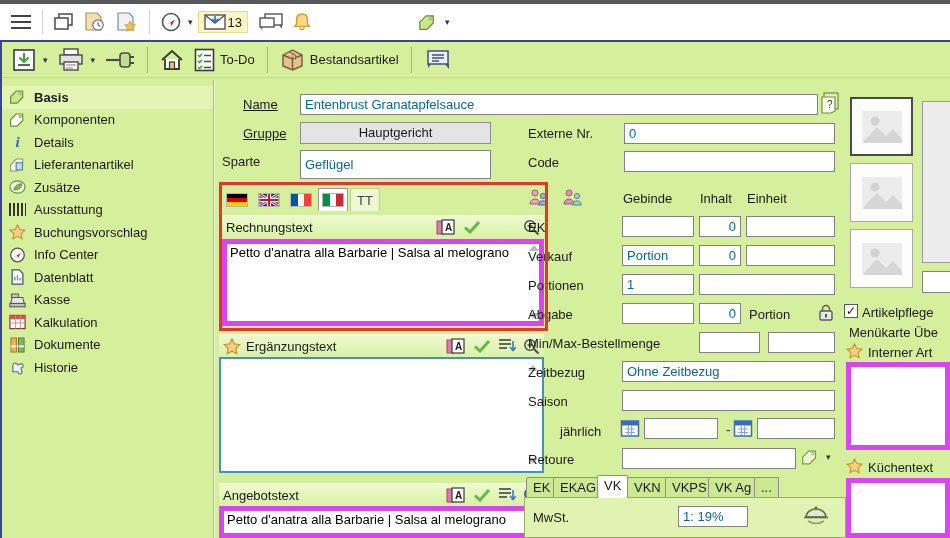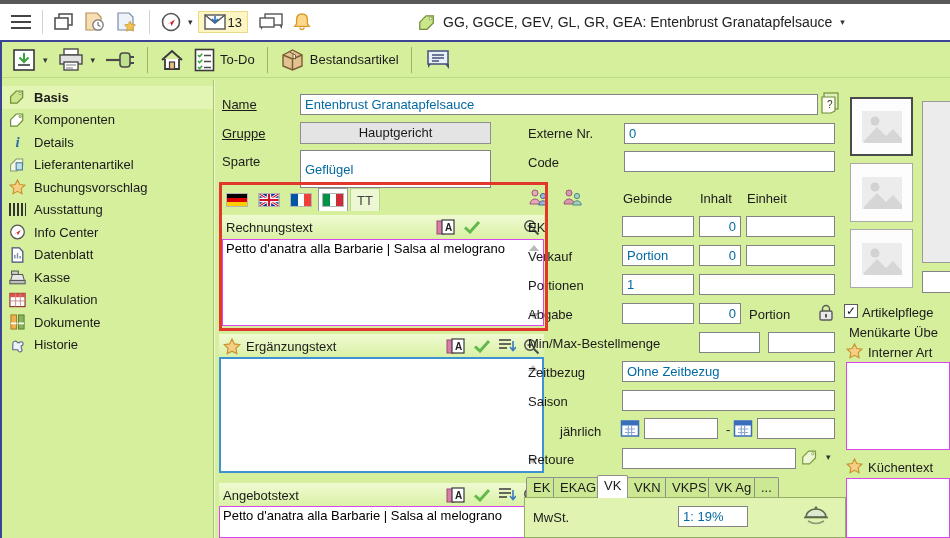--- a/index.html
+++ b/index.html
@@ -28,21 +28,21 @@
   .burger::after { content:""; position:absolute; left:0; top:4px; width:20px; height:2px; background:#444; }
 
   
   #sidebar { left:2px; top:86px; width:211px; height:452px; }
   .side-item { display:flex; align-items:center; gap:8px; height:22.5px; padding-left:7px; }
   .side-item.sel { font-weight:bold; background:#e2f5b2; }
   #sidebar-divider { left:213px; top:80px; width:2px; height:458px; background:#eef7d8; border-left:1px solid #a8c272; }
 
   
   .lbl { font-size:13px; color:#1b1b1b; white-space:nowrap; }
-  .lbl.u { text-decoration:underline; }
+  .lbl.u { text-decoration:underline;margin-left:21px; }
   .inp { position:absolute; background:#fff; border:1px solid #838383; font:13px "Liberation Sans",sans-serif; padding:1px 4px; color:#0369a1; }
   .inp.right { text-align:right; }
   .grp-btn { position:absolute; background:#e4e4e4; border:1px solid #8f8f8f; text-align:center; font-size:13px; padding-top:2px; }
 
   
   #red-rect { left:219px; top:182px; width:329px; height:149px; border:3px solid #e2372b; pointer-events:none; z-index:5; }
 
   
   .flagtab { position:absolute; top:188px; width:30px; height:23px; display:flex; align-items:center; justify-content:center; border:1px solid transparent; }
   .flagtab.sel { background:#fff; border:1px solid #9a9a9a; border-bottom:none; }
@@ -50,21 +50,21 @@
   .flag { width:22px; height:14px; display:block; border:1px solid #b5b5b5; }
   .flag-de { background:linear-gradient(#000 33%, #d00 33%, #d00 66%, #ffce00 66%); }
   .flag-fr { background:linear-gradient(90deg,#0055a4 33%,#fff 33%,#fff 66%,#ef4135 66%); }
   .flag-it { background:linear-gradient(90deg,#009246 33%,#fff 33%,#fff 66%,#ce2b37 66%); }
   .tt-glyph { font-size:13px; color:#444; letter-spacing:0px; }
 
   
   .tb-head { position:absolute; height:24px; display:flex; align-items:center; background:linear-gradient(#effad2,#d9f1a4); padding:0 4px; }
   .tb-head .spacer { flex:1; }
   .tb-head .ic { margin-left:7px; }
-  .txtarea { position:absolute; background:#fff; border:1px solid #d946ef; font:13px "Liberation Sans",sans-serif; padding:1px 14px 1px 3px; resize:none; overflow:hidden; line-height:16px; }
+  .txtarea { position:absolute; background:#fff; border:5px solid #d946ef; font:13px "Liberation Sans",sans-serif; padding:1px 14px 1px 3px; resize:none; overflow:hidden; line-height:16px; }
   .txtarea.focusblue { border:2px solid #3f92d2; }
   .scr-up, .scr-dn { position:absolute; width:0; height:0; border-left:5px solid transparent; border-right:5px solid transparent; }
   .scr-up { border-bottom:6px solid #b9b9b9; }
   .scr-dn { border-top:6px solid #b9b9b9; }
 
   
   .ptab { position:absolute; top:477px; height:21px; padding:2px 6px 0 6px; font-size:13px; color:#1b1b1b; background:#cde893; border:1px solid #8f8f8f; border-bottom:none; border-radius:2px 2px 0 0; }
   .ptab.sel { background:#fff; height:23px; top:475px; z-index:3; }
   #mwst-panel { left:524px; top:497px; width:322px; height:41px; background:#e0f3b0; border:1px solid #95ad66; }
 
@@ -135,21 +135,20 @@
         <path d="M9 2 c3.6 0 5.4 2.6 5.4 5.6 v4.2 l1.8 2.6 h-14.4 l1.8 -2.6 v-4.2 c0 -3 1.8 -5.6 5.4 -5.6 z" fill="#fbd98a" stroke="#d99a2b" stroke-width="1.4"></path>
         <path d="M7 15.6 a2 2 0 0 0 4 0" fill="none" stroke="#d99a2b" stroke-width="1.4"></path>
       </svg>
     </div>
 
     <div class="title-grp">
       <svg width="19" height="17" viewBox="0 0 19 17">
         <path d="M2 9 L9 2 H17 V10 L10 17 H2 z" transform="scale(0.9)" fill="#cbe68b" stroke="#6f8f3a" stroke-width="1.4"></path>
         <circle cx="12.5" cy="4.5" r="1.4" fill="#fff" stroke="#6f8f3a" stroke-width="0.8"></circle>
       </svg>
-      <span>GG, GGCE, GEV, GL, GR, GEA: Entenbrust Granatapfelsauce</span>
       <span class="drop">▾</span>
     </div>
   </div>
 
   <div class="abs" id="navline"></div>
   <div class="abs" id="leftedge"></div>
 
   <div class="abs" id="toolbar2">
     <div class="tbtn" style="margin-left:5px">
       <svg width="24" height="24" viewBox="0 0 24 24">
@@ -233,28 +232,35 @@
       <span>Details</span>
     </div>
     <div class="side-item">
       <svg width="17" height="16" viewBox="0 0 19 17">
         <path d="M2 9 L9 2 H17 V10 L10 17 H2 z" transform="scale(0.9)" fill="#f2f7e6" stroke="#8a9a6a" stroke-width="1.3"></path>
         <rect x="8" y="6" width="7" height="8" fill="#bfe0ee" stroke="#4a7a9a" stroke-width="1.2"></rect>
       </svg>
       <span>Lieferantenartikel</span>
     </div>
     <div class="side-item">
+      <svg width="17" height="16" viewBox="0 0 18 16">
+        <ellipse cx="9" cy="8" rx="8" ry="6.5" fill="#eef6da" stroke="#6a8a4a" stroke-width="1.2"></ellipse>
+        <path d="M5 11 C7 5 11 4.5 13.5 4.5 C13 9 10.5 11.5 5 11 z" fill="#8ab45a" stroke="#557a35" stroke-width="0.8"></path>
+      </svg>
+      <span>Zusätze</span>
+    </div>
+    <div class="side-item">
+      <span style="width:17px;height:13px;background:repeating-linear-gradient(90deg,#333 0 2px,transparent 2px 4px)"></span>
+      <span>Ausstattung</span>
+    </div>
+    <div class="side-item">
       <svg width="17" height="16" viewBox="0 0 18 17">
         <path d="M9 1 l2.4 4.9 5.4 .7 -3.9 3.7 .9 5.3 -4.8 -2.5 -4.8 2.5 .9 -5.3 -3.9 -3.7 5.4 -.7 z" fill="#f6cf85" stroke="#c8922c" stroke-width="1.2"></path>
       </svg>
       <span>Buchungsvorschlag</span>
-    </div>
-    <div class="side-item">
-      <span style="width:17px;height:13px;background:repeating-linear-gradient(90deg,#333 0 2px,transparent 2px 4px)"></span>
-      <span>Ausstattung</span>
     </div>
     <div class="side-item">
       <svg width="17" height="16" viewBox="0 0 20 20">
         <circle cx="10" cy="10" r="8.5" fill="#fff" stroke="#555" stroke-width="1.6"></circle>
         <path d="M6 12.5 L14 7.5 L10.5 14 L9.5 10.8 z" fill="#d42027"></path>
       </svg>
       <span>Info Center</span>
     </div>
     <div class="side-item">
       <svg width="17" height="16" viewBox="0 0 16 18">
@@ -303,21 +309,21 @@
       <rect x="3" y="1" width="14" height="16" fill="#dff0bb" stroke="#6f8f3a" stroke-width="1.2"></rect>
       <path d="M1 5 h13 v14 l-4 2 h-9 z" fill="#fdfdf2" stroke="#6f8f3a" stroke-width="1.2"></path>
       <text x="6" y="16" font-size="10" fill="#333" font-family="Liberation Sans">?</text>
     </svg>
   </div>
 
   <span class="abs lbl u" style="left:222px;top:126px">Gruppe</span>
   <div class="grp-btn" style="left:300px;top:122px;width:191px;height:22px">Hauptgericht</div>
 
   <span class="abs lbl" style="left:222px;top:154px">Sparte</span>
-  <input class="inp" style="left: 300px; top: 150px; width: 191px; height: 38px;" value="Geflügel">
+  <input class="inp" style="left: 300px; top: 150px; width: 191px; height: 29px;" value="Geflügel">
 
   <span class="abs lbl" style="left:528px;top:126px">Externe Nr.</span>
   <input class="inp" style="left: 624px; top: 123px; width: 211px; height: 21px;" value="0">
 
   <span class="abs lbl" style="left:528px;top:155px">Code</span>
   <input class="inp" style="left: 624px; top: 151px; width: 211px; height: 21px;" value="">
 
   <div class="flagtab" style="left:222px">
     <span class="flag flag-de"></span>
   </div>

